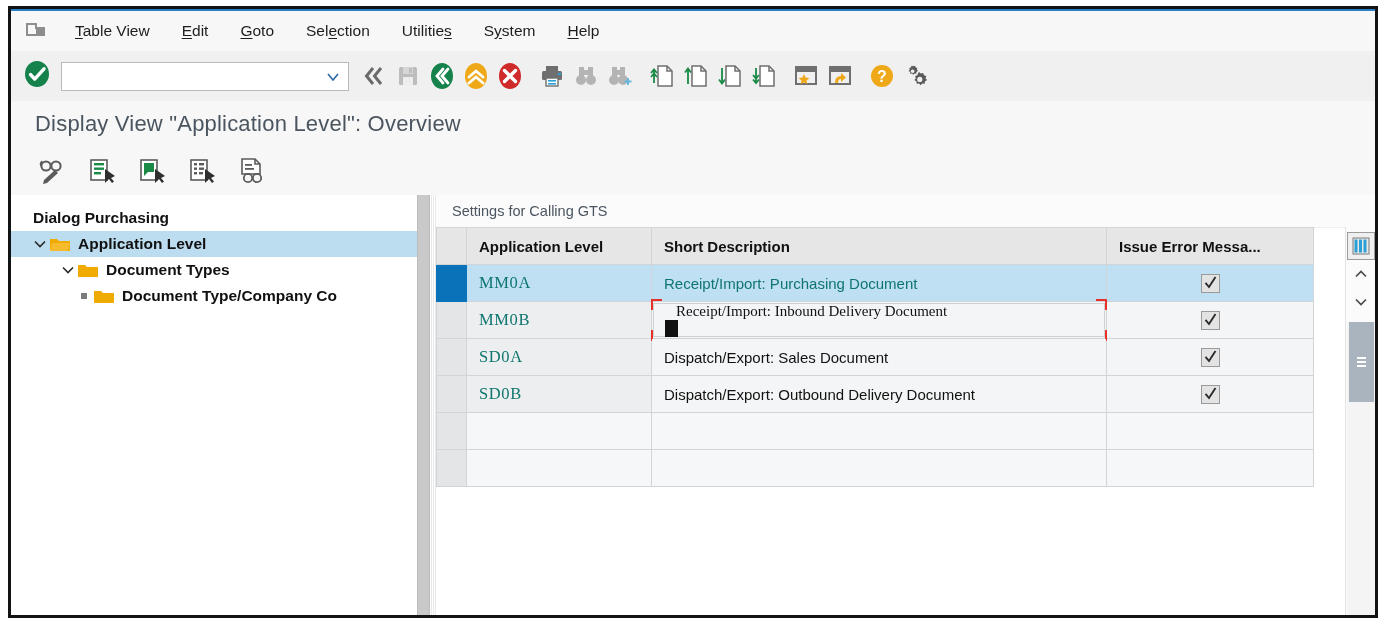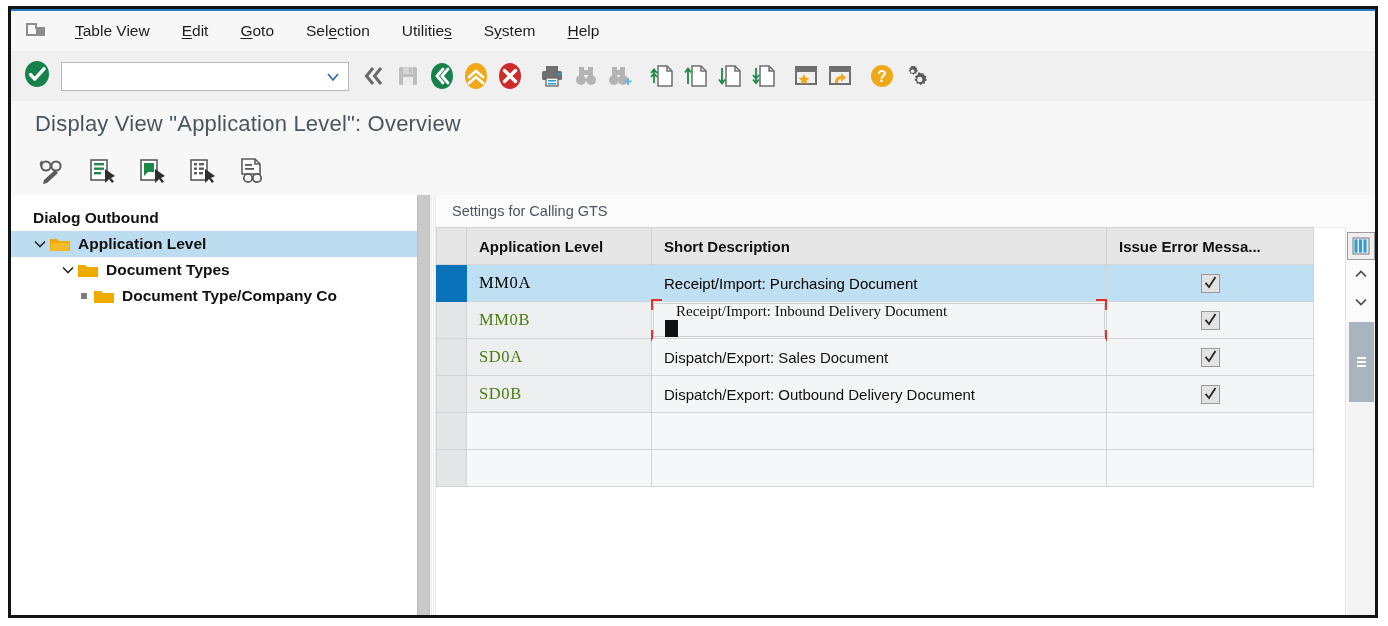--- a/index.html
+++ b/index.html
@@ -128,25 +128,25 @@
   th.c-app,td.c-app{width:185px;}
   th.c-desc,td.c-desc{width:455px;}
   th.c-err,td.c-err{width:207px;}
   table.grid th{
     background:#e6e6e6;font-weight:600;text-align:left;color:#111;
   }
   table.grid th .thtxt{padding-left:12px;display:block;white-space:nowrap;overflow:hidden;}
   td.c-sel{background:#e4e5e6;}
   tr.selected td.c-sel{background:#0a72b9;border-color:#0a72b9;}
   tr.selected td{background:#bfdff2;}
-  tr.selected td.c-app span,tr.selected td.c-desc span{color:#000000;}
+  tr.selected td.c-app span,tr.selected td.c-desc span{color:#0f766e;}
   td.c-app{background:#eceef0;}
   td.c-app span{
     display:block;padding-left:12px;
-    font-family:"Liberation Serif", serif;font-size:16.5px;letter-spacing:.6px;color:#4d7c0f;
+    font-family:"Liberation Serif", serif;font-size:16.5px;letter-spacing:.6px;color:#0f766e;
   }
   td.c-desc{background:#f4f5f6;position:relative;}
   td.c-desc span{display:block;padding-left:12px;font-size:15px;color:#111;white-space:nowrap;}
   td.c-err{background:#f4f5f6;text-align:center;}
   tr.empty td.c-app,tr.empty td.c-desc,tr.empty td.c-err{background:#f6f7f8;}
   tr.empty td.c-sel{background:#e4e5e6;}
 
   .cbx{
     display:inline-block;width:17px;height:17px;border:1px solid #9a9a9a;
     background:#e3e3e3;position:relative;vertical-align:middle;
@@ -436,21 +436,21 @@
         <circle cx="10" cy="20" r="4.2" fill="none" stroke="#5b5b5b" stroke-width="1.8"></circle>
         <circle cx="19" cy="20" r="4.2" fill="none" stroke="#5b5b5b" stroke-width="1.8"></circle>
         <path d="M14.2 20 h0.6" stroke="#5b5b5b" stroke-width="1.8"></path>
       </svg>
     </div>
   </div>
 
   <div class="content">
 
     <div class="tree">
-      <div class="tree-title">Dialog Outbound</div>
+      <div class="tree-title">Dialog Purchasing</div>
 
       <div class="tnode sel" style="padding-left:20px;">
         <span class="twist">
           <svg width="12" height="10" viewBox="0 0 12 10">
               <path d="M1 2.5 L6 7.5 L11 2.5" fill="none" stroke="#2a2a2a" stroke-width="1.6"></path>
             </svg>
         </span>
         <span class="folder">
           <svg width="22" height="17" viewBox="0 0 22 17">
             <path d="M1 3 h7 l2 2 h11 v10 h-20 z" fill="#f0ab00"></path>

